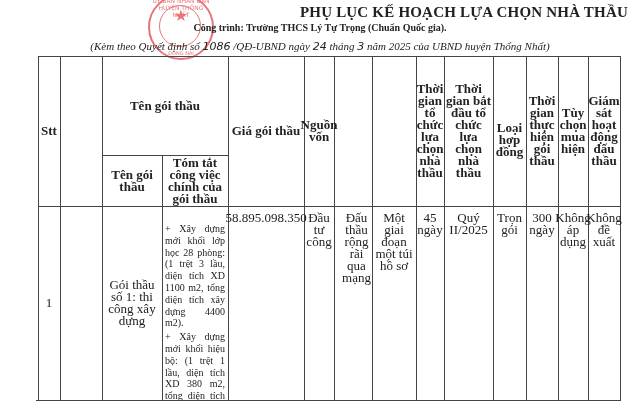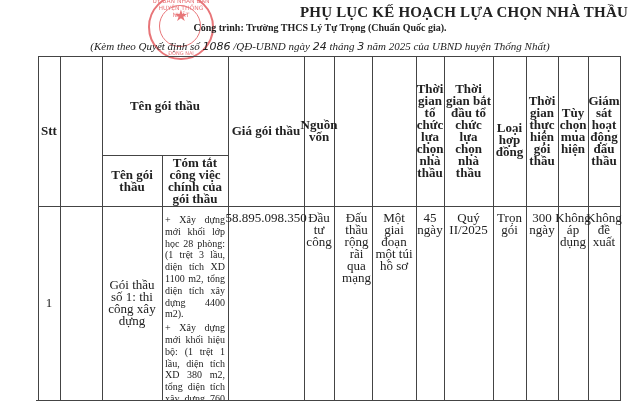--- a/index.html
+++ b/index.html
@@ -11,21 +11,21 @@
   .seal{position:absolute;left:148px;top:-6px;width:62px;height:62px;border:2.5px solid #e0474c;border-radius:50%;opacity:0.75;}
   .seal .inner{position:absolute;left:9px;top:9px;width:40px;height:40px;border:1.5px solid #e0474c;border-radius:50%;}
   .seal .star{position:absolute;left:0;top:10px;width:100%;text-align:center;color:#e0474c;font-size:16px;}
   .seal .ring{position:absolute;left:0;top:1px;width:100%;text-align:center;color:#e0474c;font-size:6px;font-family:"DejaVu Sans",sans-serif;}
   .seal .ring2{position:absolute;left:0;bottom:2px;width:100%;text-align:center;color:#e0474c;font-size:5px;font-family:"DejaVu Sans",sans-serif;}
   .grid{position:absolute;left:0;top:0;width:640px;height:416px;}
   .l{position:absolute;background:#444;}
   .cell{position:absolute;display:flex;align-items:center;justify-content:center;text-align:center;font-size:13px;line-height:12px;box-sizing:border-box;padding:1px;}
   .hd{font-weight:bold;}
   .top{align-items:flex-start;padding-top:6px;}
-  .just{text-align:justify;display:block;padding:8px 3px;font-size:10px;line-height:11.8px;}
+  .just{text-align:justify;display:block;padding:17px 3px;font-size:10px;line-height:11.8px;}
   .just p{margin:0 0 2px 0;}
 </style>
 </head>
 <body>
 
 <div class="seal">
   <div class="ring">ỦY BAN NHÂN DÂN HUYỆN THỐNG NHẤT</div>
   <div class="inner"></div>
   <div class="star">★</div>
   <div class="ring2">ĐỒNG NAI</div>

